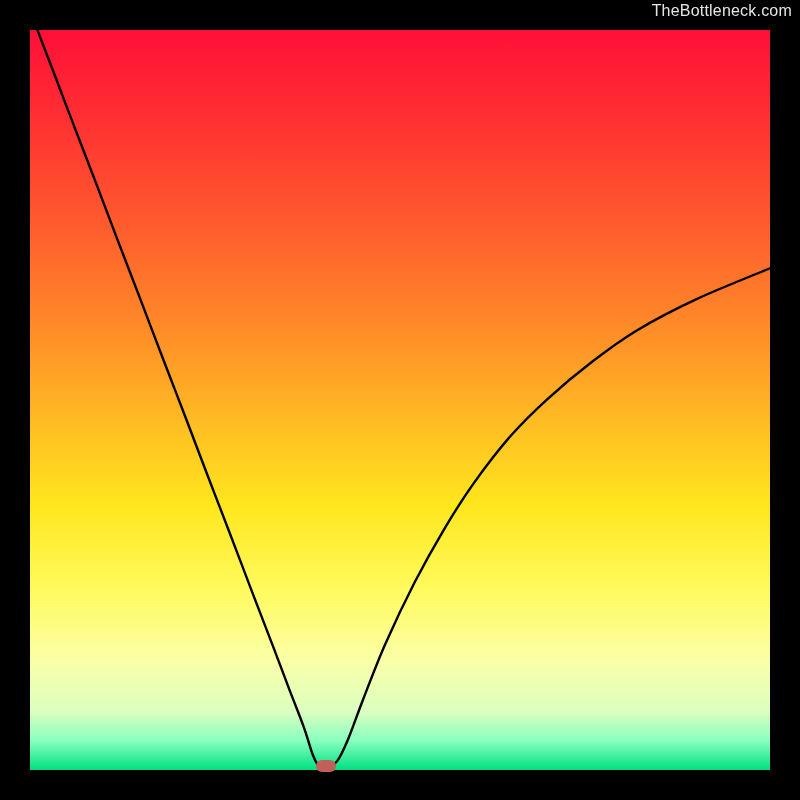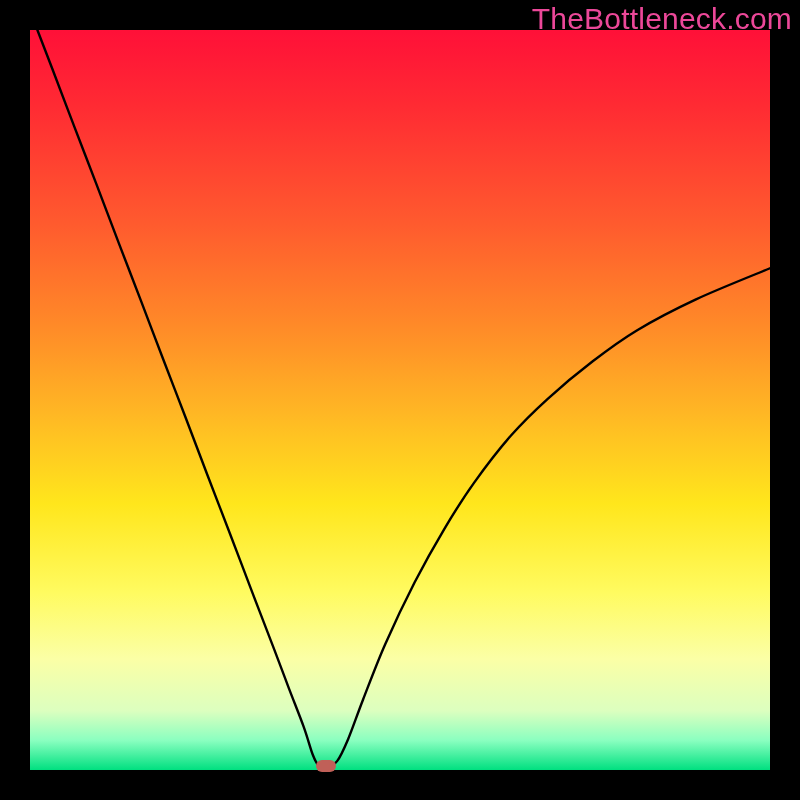--- a/index.html
+++ b/index.html
@@ -43,22 +43,22 @@
     position: absolute;
     left: 0;
     top: 0;
     width: 740px;
     height: 740px;
   }
   .watermark {
     position: absolute;
     top: 2px;
     right: 8px;
-    color: #ec4899;
-    font-size: 30px;
+    color: #e5e5e5;
+    font-size: 16px;
     font-weight: 500;
     letter-spacing: 0.2px;
   }
   .marker {
     position: absolute;
     width: 20px;
     height: 12px;
     background: #c06058;
     border-radius: 6px;
     transform: translate(-50%, -50%);

